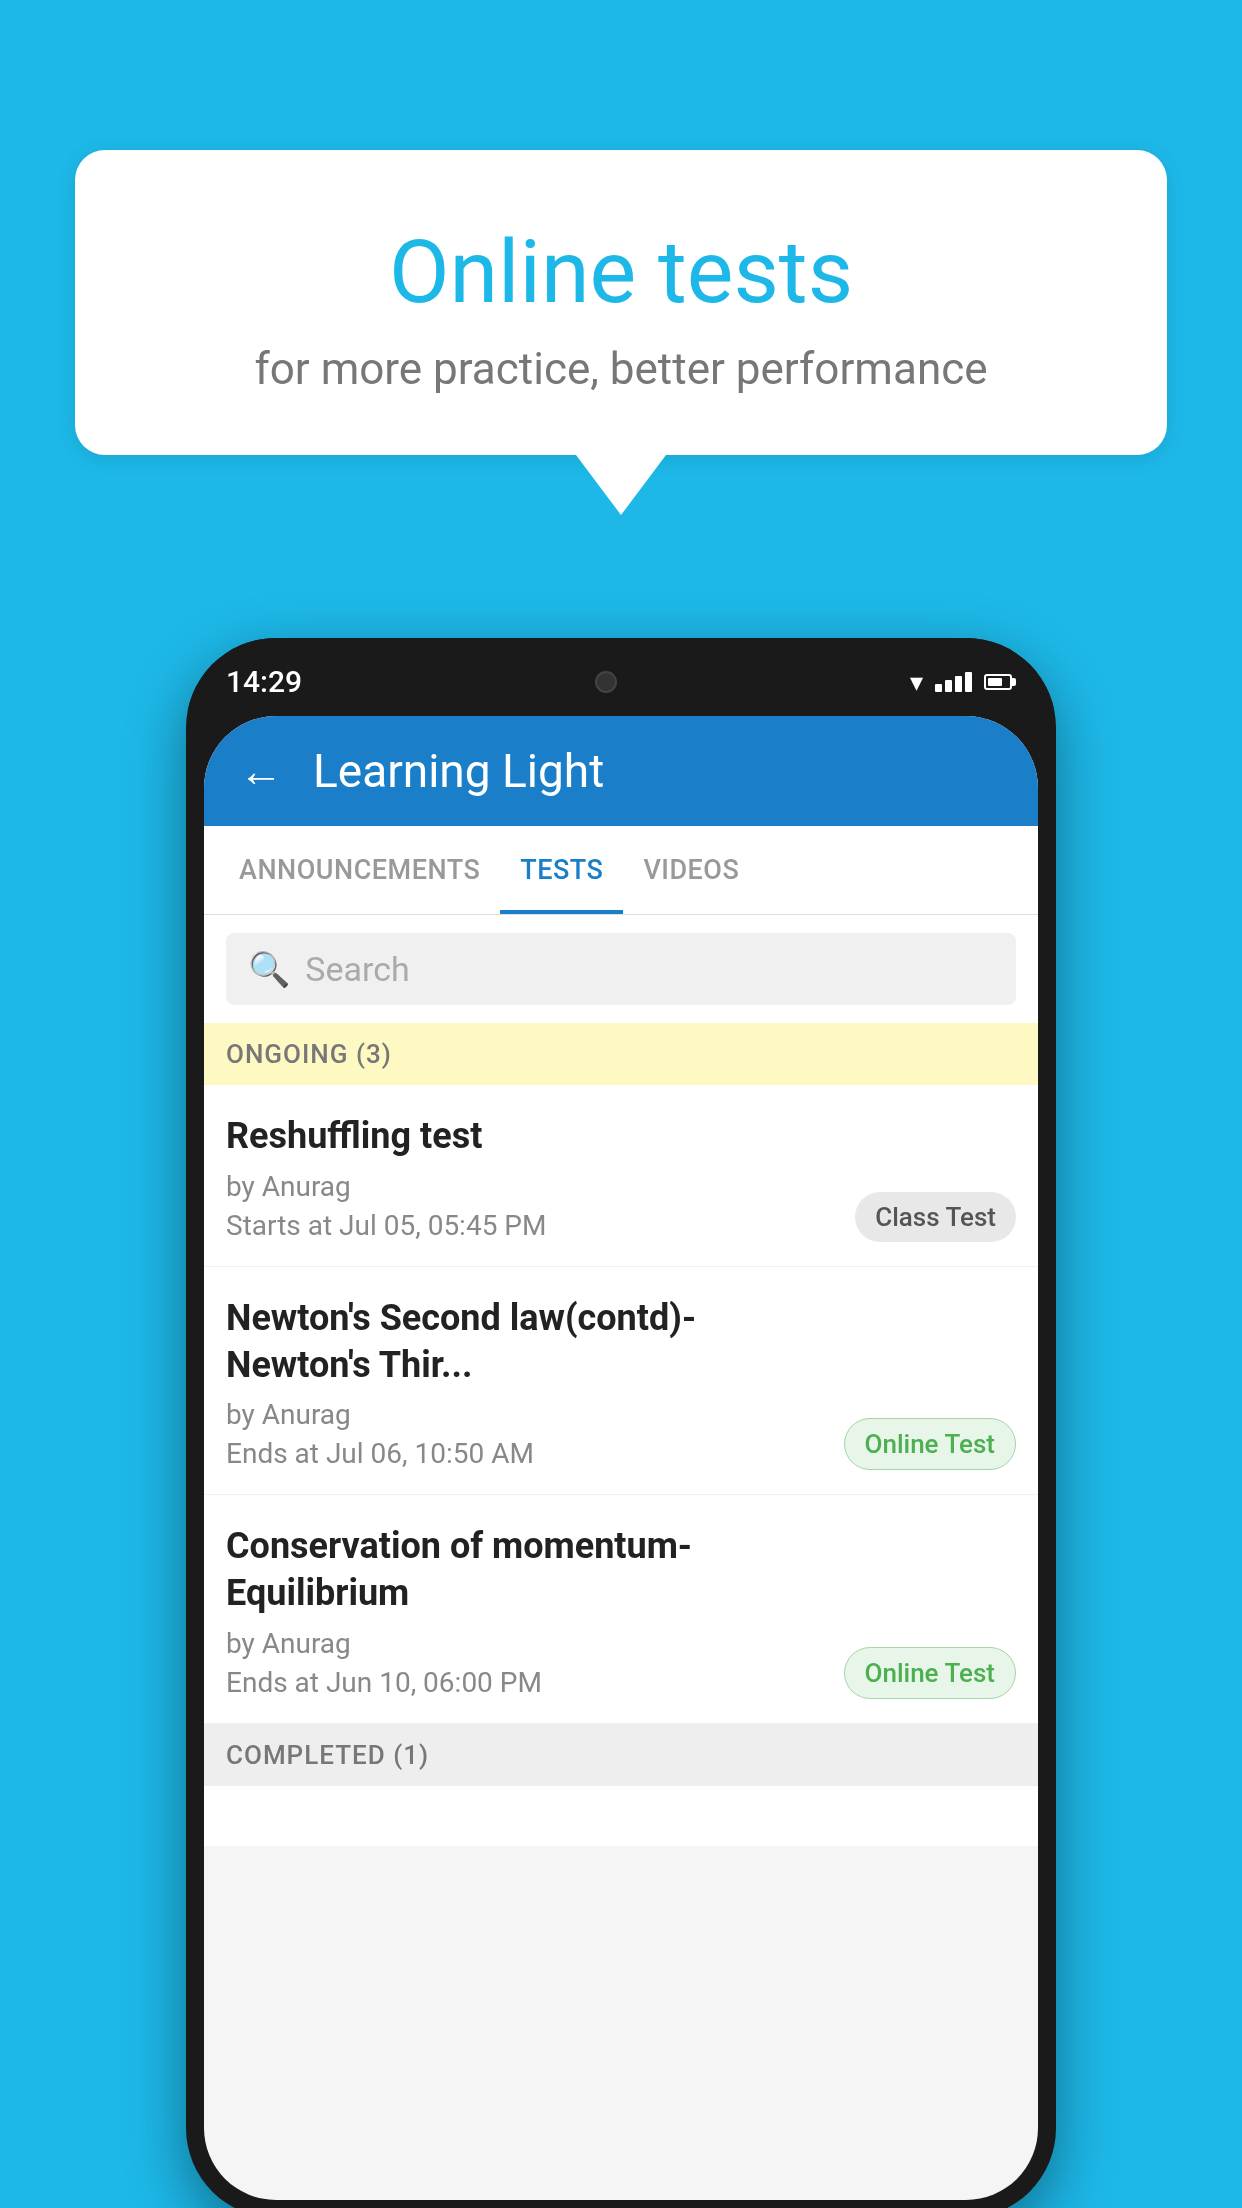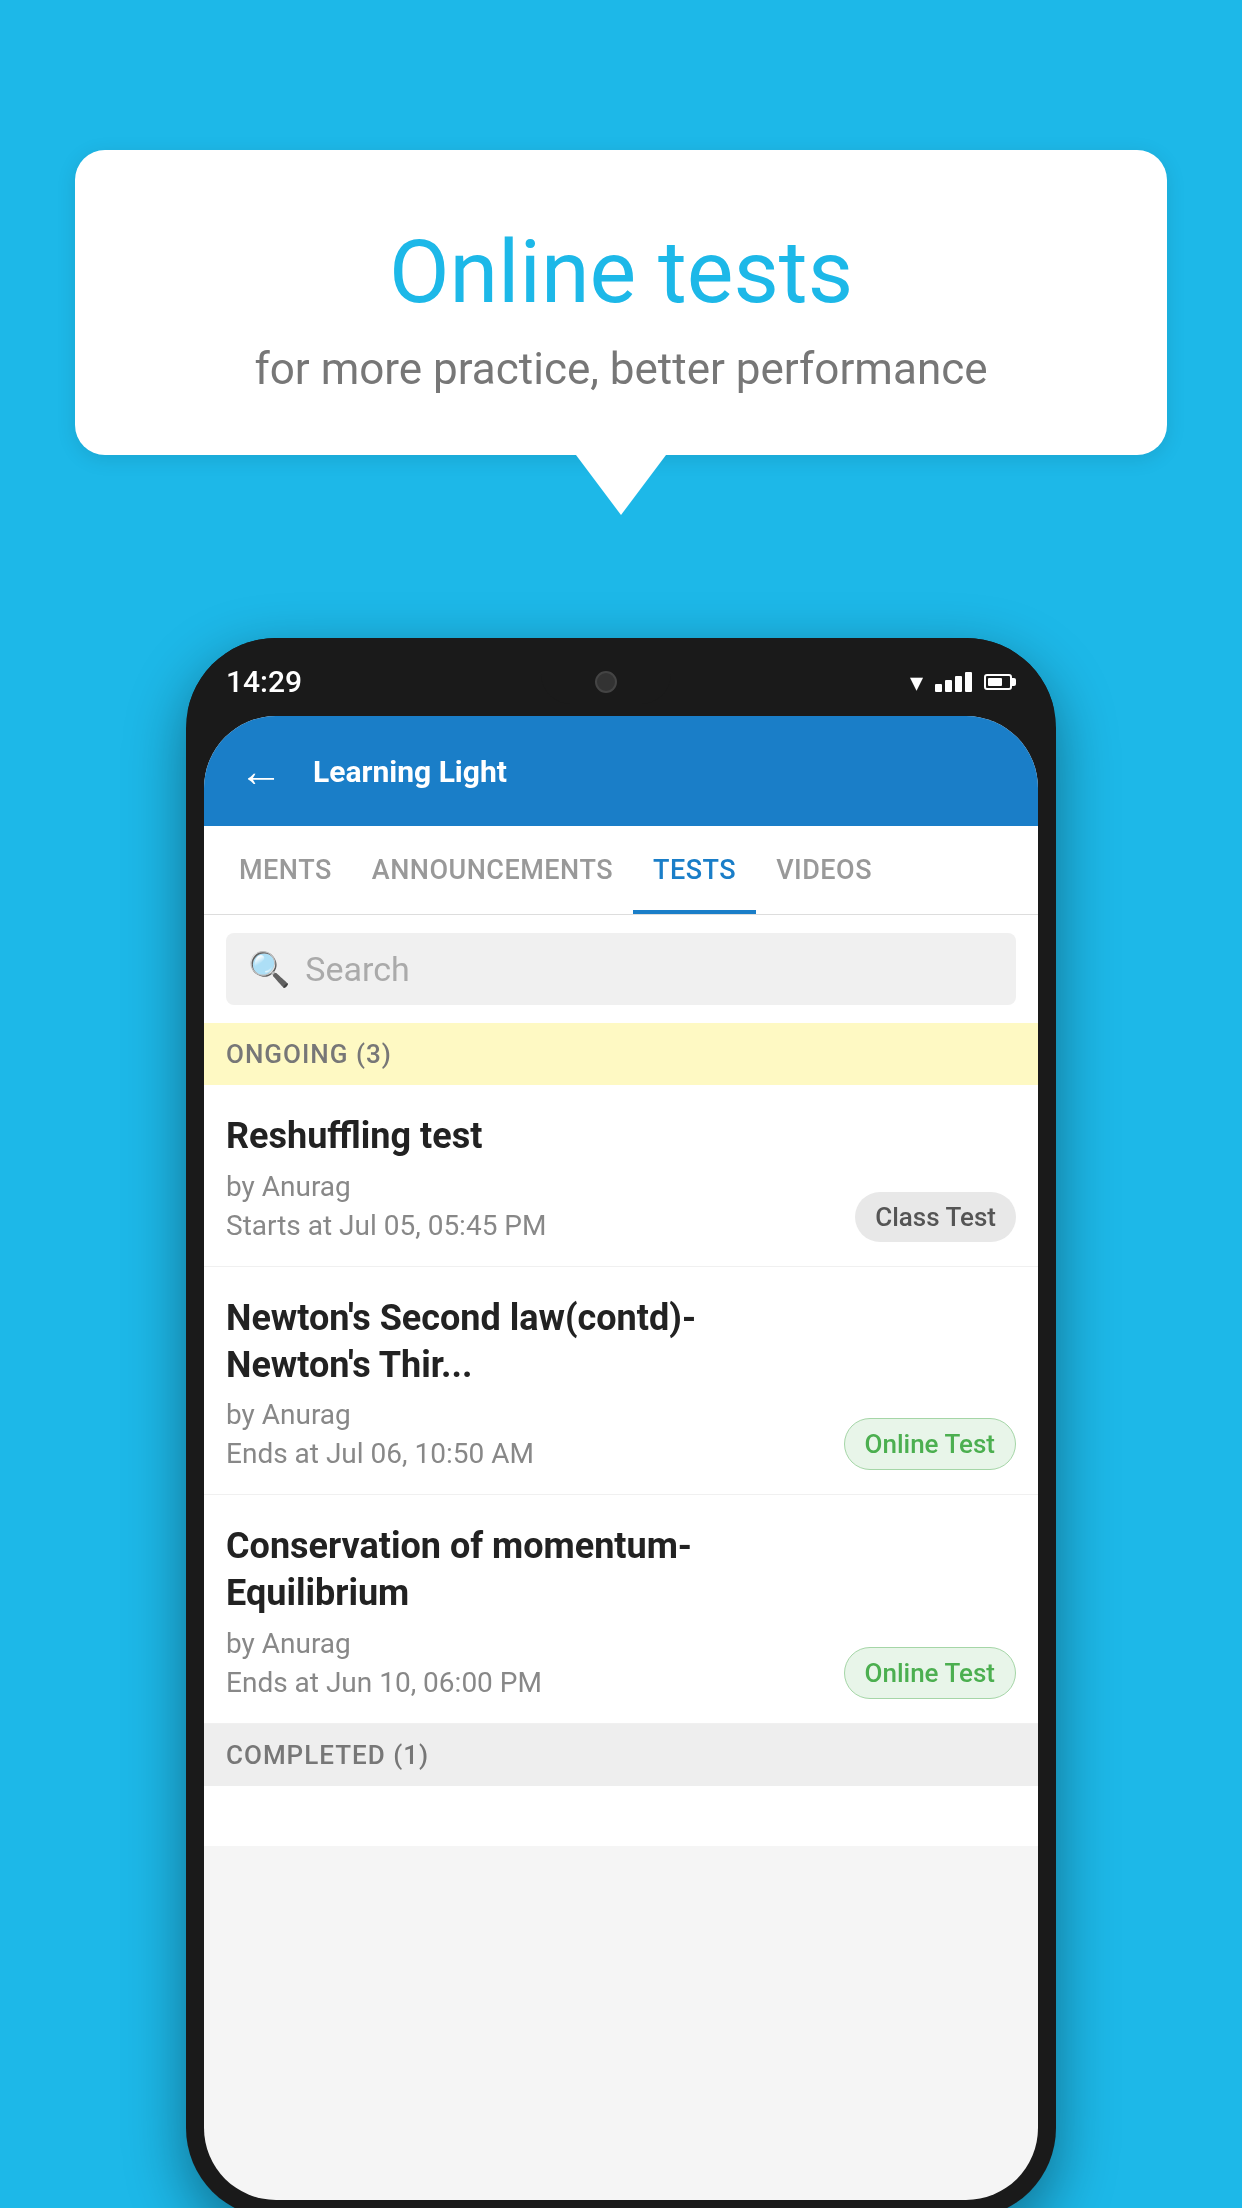--- a/index.html
+++ b/index.html
@@ -138,22 +138,22 @@
     }
 
     .back-arrow {
       color: white;
       font-size: 44px;
       cursor: pointer;
     }
 
     .app-header-title {
       color: white;
-      font-size: 30px;
-      font-weight: 700;
+      font-size: 46px;
+      font-weight: 400;
     }
 
     
     .tabs-container {
       background: white;
       display: flex;
       border-bottom: 1px solid #ddd;
       padding: 0 15px;
     }
 
@@ -374,23 +374,20 @@
 
   <div class="phone-screen">
 
     <div class="app-header">
       <span class="back-arrow">←</span>
       <span class="app-header-title">Learning Light</span>
     </div>
 
     <div class="tabs-container">
       <div class="tab-item">
-        <span>MENTS</span>
-      </div>
-      <div class="tab-item">
         <span>ANNOUNCEMENTS</span>
       </div>
       <div class="tab-item active">
         <span>TESTS</span>
       </div>
       <div class="tab-item">
         <span>VIDEOS</span>
       </div>
     </div>
 

